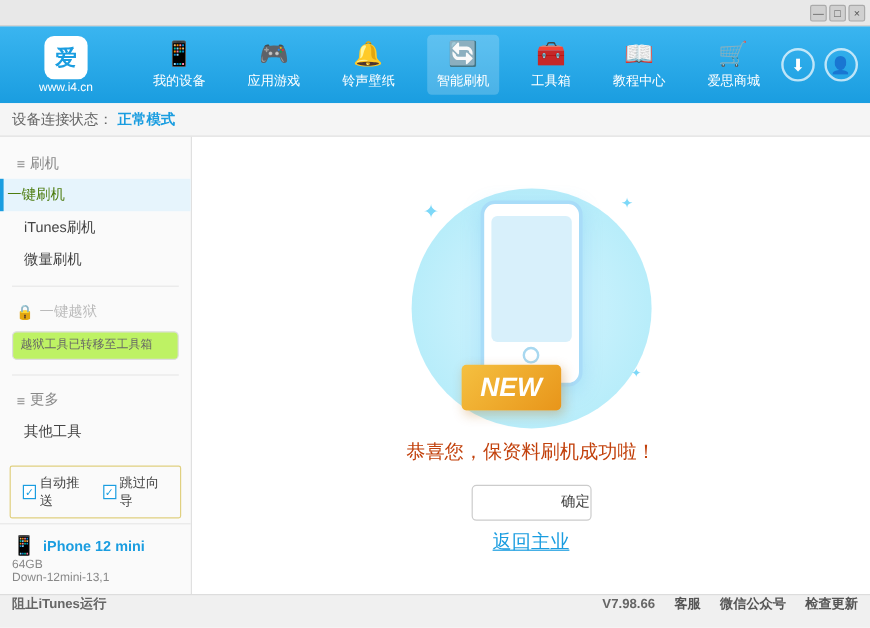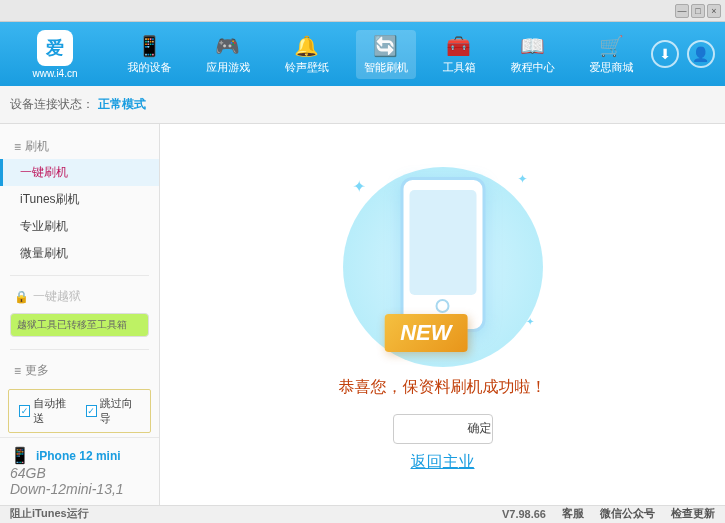--- a/index.html
+++ b/index.html
@@ -89,21 +89,21 @@
     }
 
     
     .main-area {
       display: flex;
       height: calc(523px - 22px - 64px - 26px - 30px);
     }
 
     
     .status-bar {
-      height: 38px;
+      height: 28px;
       background: #f5f5f5;
       border-bottom: 1px solid #ddd;
       display: flex;
       align-items: center;
       padding: 4px 10px;
       font-size: 12px;
       color: #333;
     }
     .status-label { color: #666; }
     .status-value { color: #1a9de0; font-weight: bold; margin-left: 4px; }
@@ -119,23 +119,23 @@
       gap: 4px;
     }
     .sidebar-item {
       font-size: 12px;
       color: #444;
       padding: 5px 20px;
       cursor: pointer;
     }
     .sidebar-item.active {
       background: #e6f4fc;
-      color: #be185d;
+      color: #4d7c0f;
       border-left: 3px solid #1a9de0;
-      padding-left: 17px;
+      padding-left: 3px;
     }
     .sidebar-divider {
       height: 1px;
       background: #e8e8e8;
       margin: 4px 10px;
     }
     .jailbreak-notice {
       margin: 4px 10px;
       background: #bef264;
       border: 1px solid #ddd;
@@ -210,23 +210,22 @@
     .device-area {
       padding: 8px 10px;
       border-top: 1px solid #e8e8e8;
     }
     .device-name {
       font-size: 12px;
       color: #1a9de0;
       font-weight: bold;
     }
     .device-info {
-      font-size: 14px;
+      font-size: 10px;
       color: #888;
-      font-style: italic;
     }
 
     
     .checkbox-area {
       padding: 6px 10px;
       display: flex;
       gap: 12px;
       border-top: 1px solid #e8e8e8;
     }
     .checkbox-item {
@@ -321,21 +320,20 @@
   <div class="sidebar-full">
     <div class="sidebar-scroll">
 
       <div class="sidebar-section">
         <div class="sidebar-section-title">
           <span>≡</span>
           <span>刷机</span>
         </div>
         <div class="sidebar-item active">一键刷机</div>
         <div class="sidebar-item">iTunes刷机</div>
-        <div class="sidebar-item">专业刷机</div>
         <div class="sidebar-item">微量刷机</div>
       </div>
 
       <div class="sidebar-divider"></div>
 
       <div class="sidebar-section">
         <div class="sidebar-section-title">
           <span>🔒</span>
           <span class="disabled" style="color:#bbb;">一键越狱</span>
         </div>

